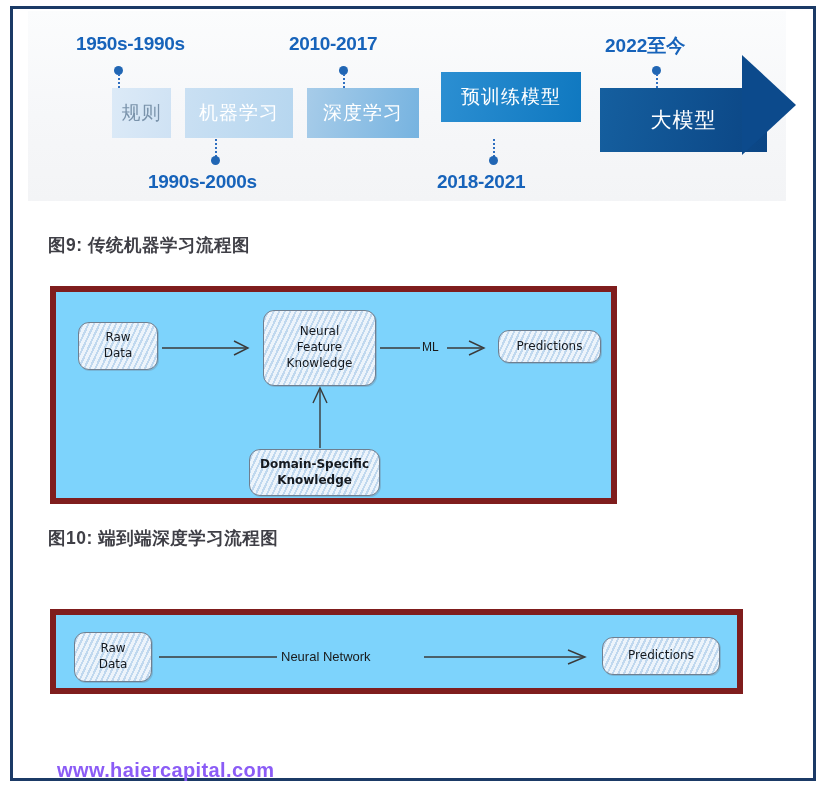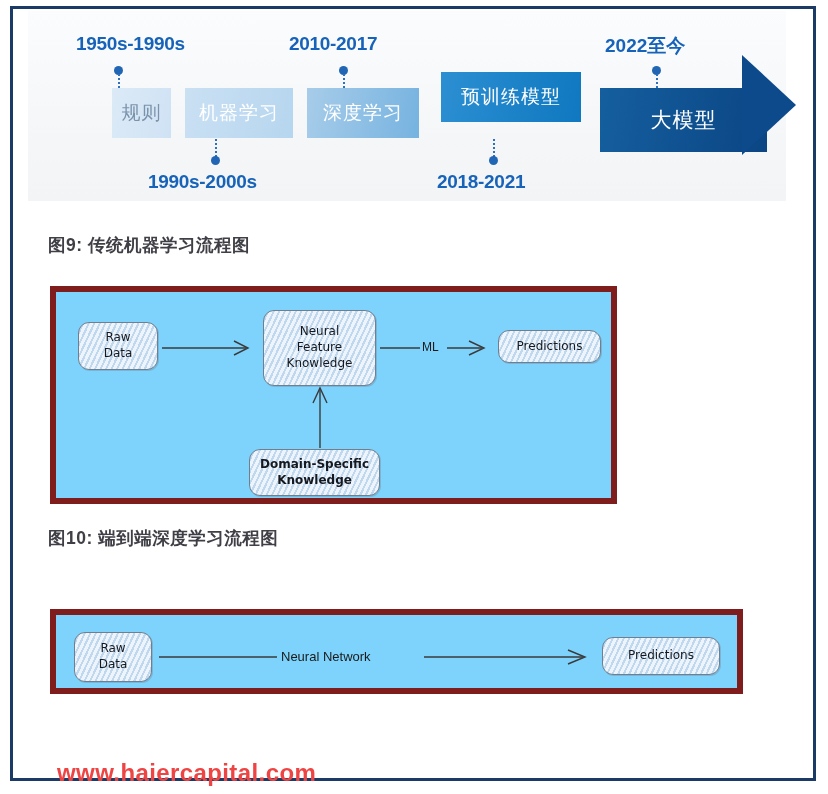--- a/index.html
+++ b/index.html
@@ -138,22 +138,22 @@
     text-align: right;
   }
 
   .sketch-arrow { position: absolute; }
 
   
   #footer-url {
     position: absolute;
     left: 44px;
     top: 750px;
-    color: #ef4444;
-    font-size: 24px;
+    color: #8b5cf6;
+    font-size: 20px;
     font-weight: bold;
     letter-spacing: 0.4px;
   }
 </style>
 </head>
 <body>
 
 <div id="page-frame">
 
   <div id="timeline-banner">

